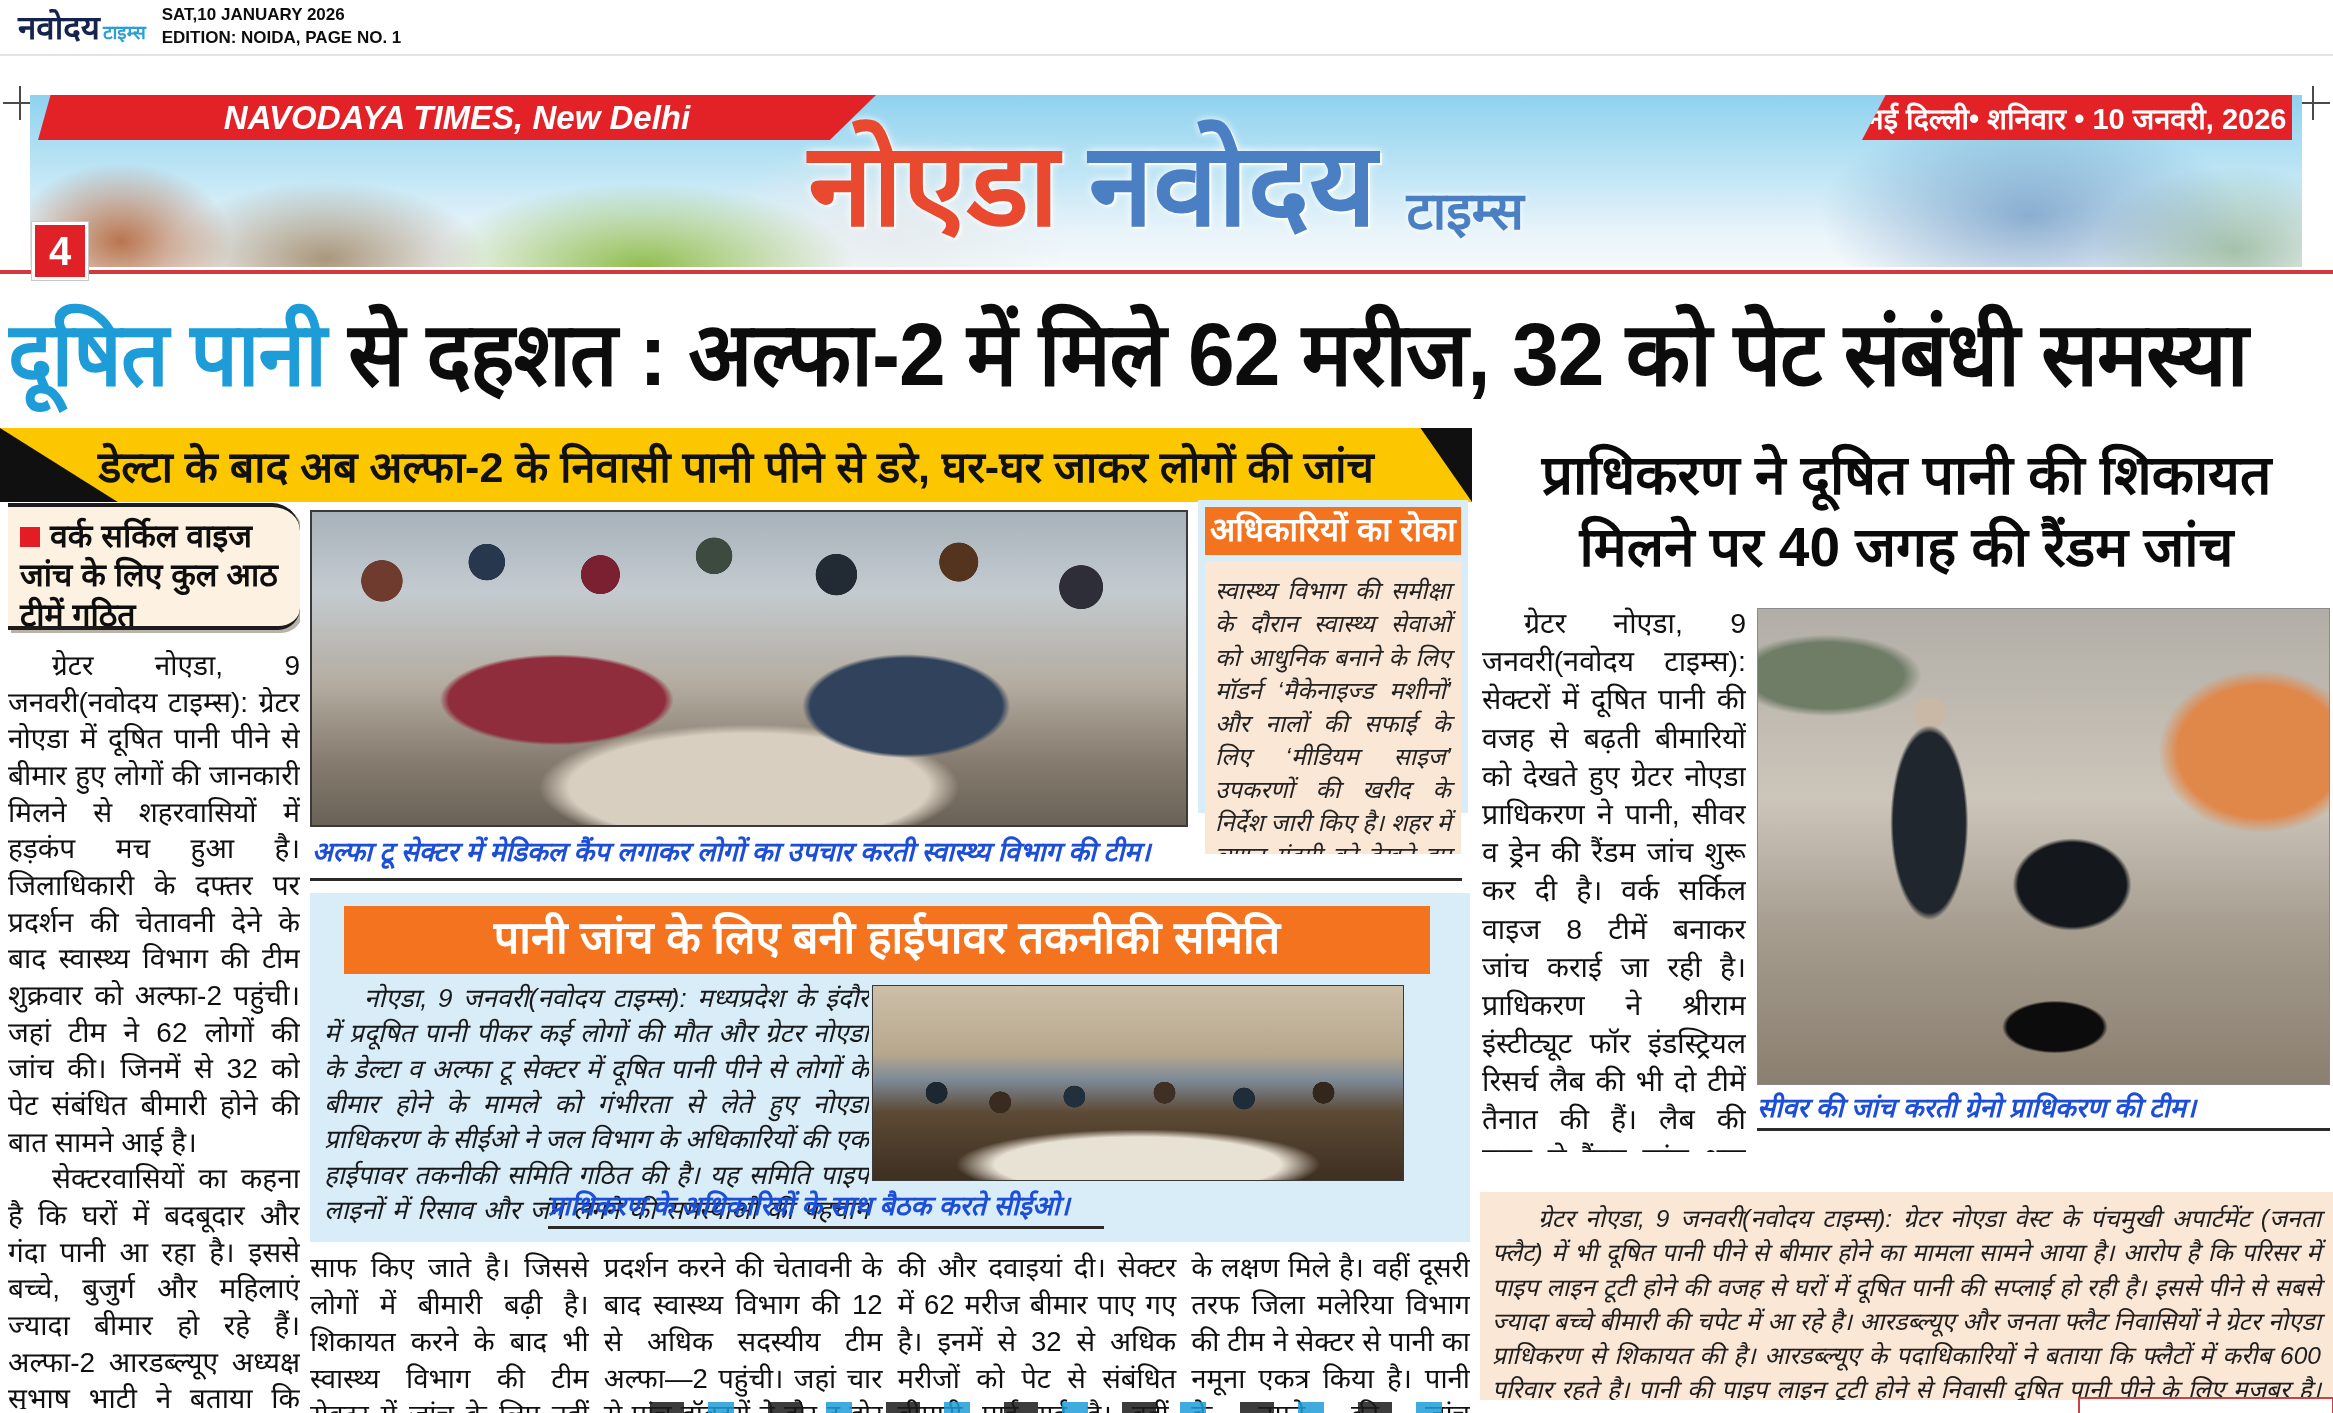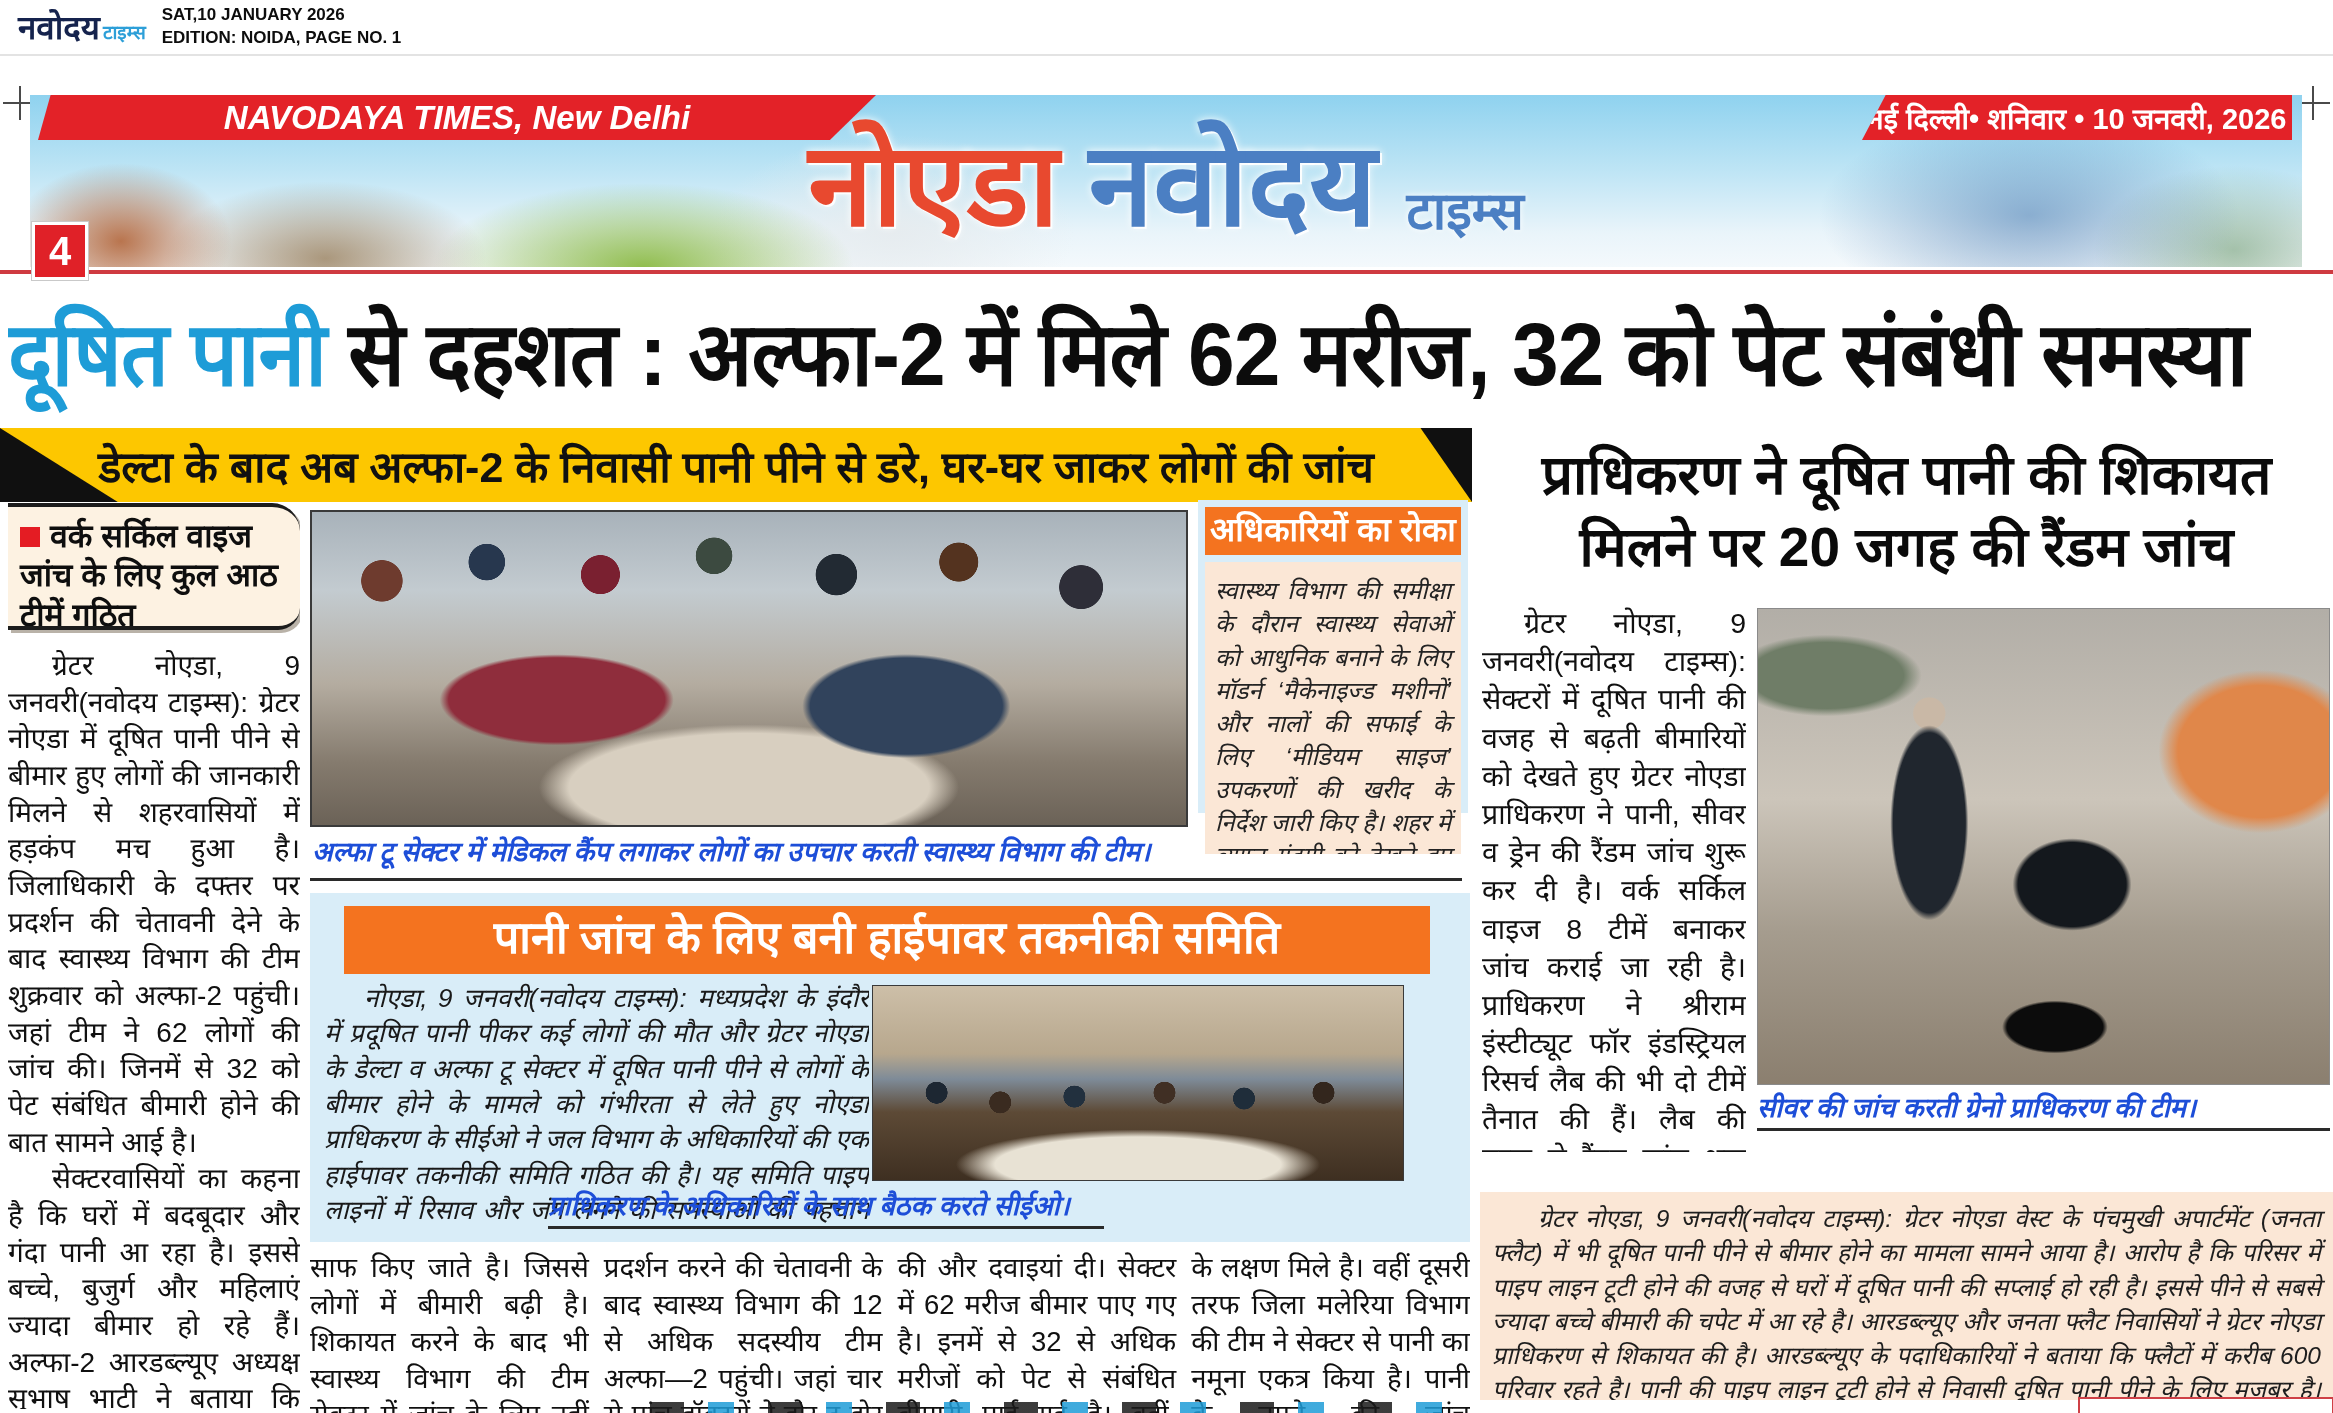--- a/index.html
+++ b/index.html
@@ -228,21 +228,21 @@
 
   <div class="bottomcols">
     <div class="bcol">साफ किए जाते है। जिससे लोगों में बीमारी बढ़ी है। शिकायत करने के बाद भी स्वास्थ्य विभाग की टीम सेक्टर में जांच के लिए नहीं आ रही थी। वीरवार को जिलाधिकारी के यहां</div>
     <div class="bcol">प्रदर्शन करने की चेतावनी के बाद स्वास्थ्य विभाग की 12 से अधिक सदस्यीय टीम अल्फा—2 पहुंची। जहां चार से पांच डॉक्टरों ने डोर टू डोर जाकर लोगों के स्वस्थ्य जांच</div>
     <div class="bcol">की और दवाइयां दी। सेक्टर में 62 मरीज बीमार पाए गए है। इनमें से 32 से अधिक मरीजों को पेट से संबंधित बीमारी पाई गई है। वहीं, अन्य को बुखार और अन्य बीमारियों</div>
     <div class="bcol">के लक्षण मिले है। वहीं दूसरी तरफ जिला मलेरिया विभाग की टीम ने सेक्टर से पानी का नमूना एकत्र किया है। पानी के नमूने की जांच गाजियाबाद स्थित लैब से जांच कराई जाएगी।</div>
   </div>
 
   <div class="right-head">
     <div>प्राधिकरण ने दूषित पानी की शिकायत</div>
-    <div>मिलने पर 20 जगह की रैंडम जांच</div>
+    <div>मिलने पर 40 जगह की रैंडम जांच</div>
   </div>
   <div class="right-body">
     <p>ग्रेटर नोएडा, 9 जनवरी(नवोदय टाइम्स): सेक्टरों में दूषित पानी की वजह से बढ़ती बीमारियों को देखते हुए ग्रेटर नोएडा प्राधिकरण ने पानी, सीवर व ड्रेन की रैंडम जांच शुरू कर दी है। वर्क सर्किल वाइज 8 टीमें बनाकर जांच कराई जा रही है। प्राधिकरण ने श्रीराम इंस्टीट्यूट फॉर इंडस्ट्रियल रिसर्च लैब की भी दो टीमें तैनात की हैं। लैब की तरफ से रैंडम जांच शुरू कर दी गई है।</p>
 
   </div>
   <div class="photo photo3"></div>
   <div class="caption cap3">सीवर की जांच करती ग्रेनो प्राधिकरण की टीम।</div>
   <div class="hr3"></div>
 
   <div class="jaundice-body">

